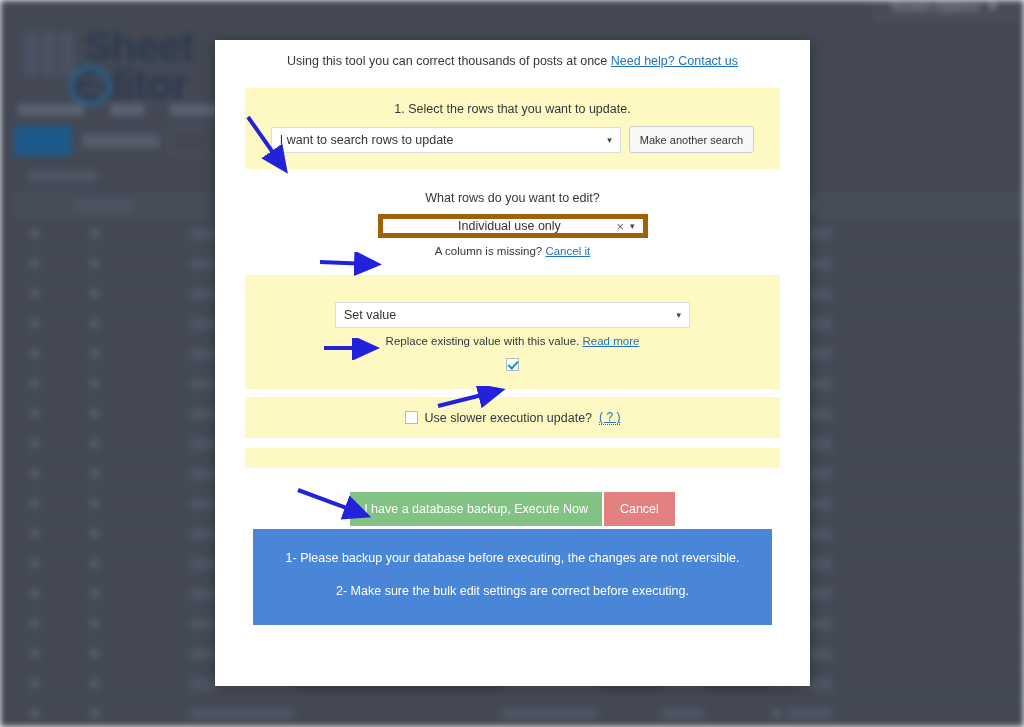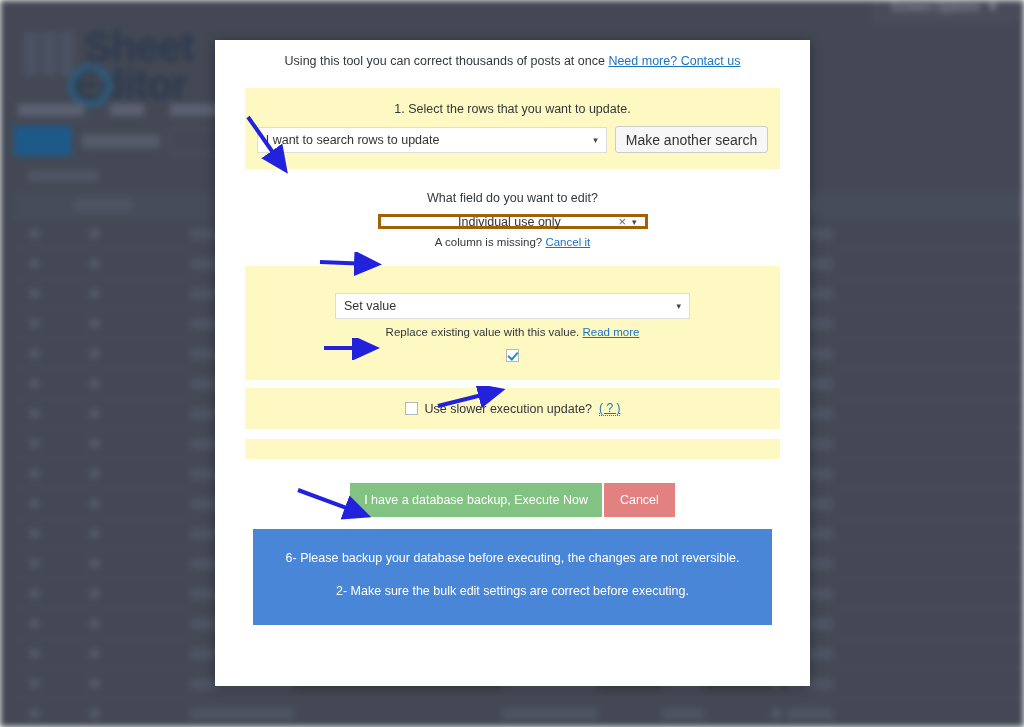--- a/index.html
+++ b/index.html
@@ -91,31 +91,31 @@
   .select-plain{
     width:350px;height:26px;border:1px solid #ddd;background:#fff;
     font-size:12.5px;color:#333;padding:0 8px;
     display:flex;align-items:center;justify-content:space-between;
     box-sizing:border-box;
   }
   .select-plain.wide{width:355px;}
   .caret{font-size:9px;color:#444;}
 
   .select2{
-    width:270px;height:15px;border:3px solid #a16207;background:#fff;
+    width:270px;height:24px;border:5px solid #a16207;background:#fff;
     font-size:12.5px;color:#333;
     display:flex;align-items:center;box-sizing:border-box;position:relative;
   }
   .select2 .val{flex:1;text-align:center;padding-left:26px;}
   .select2 .clear{font-size:13px;color:#666;padding:0 6px;}
   .select2 .c2{font-size:9px;color:#444;padding-right:8px;}
 
   .btn-search{
     margin-left:8px;height:27px;padding:0 10px;background:#f7f7f7;
-    border:1px solid #ccc;border-radius:3px;font-size:14px;color:#333;
+    border:1px solid #ccc;border-radius:3px;font-size:11px;color:#333;
     display:flex;align-items:center;box-sizing:border-box;cursor:pointer;
   }
 
   .cb{
     width:13px;height:13px;border:1px solid #b4b9be;background:#fff;
     display:inline-block;box-sizing:border-box;position:relative;vertical-align:middle;
   }
   .cb.checked::after{
     content:"";position:absolute;left:3px;top:0px;width:4px;height:8px;
     border:solid #1e8cbe;border-width:0 2px 2px 0;transform:rotate(42deg);
@@ -558,41 +558,41 @@
 
     </div>
   </div>
 </div>
 
 <div id="modal">
 
 
   <div class="modal-sub">
     <span>Using this tool you can correct thousands of posts at once</span>
-    <a href="#">Need more? Contact us</a>
+    <a href="#">Need help? Contact us</a>
   </div>
 
   <div style="height:20px"></div>
 
   <div class="panel">
     <div class="panel-pad">
       <div class="lbl">1. Select the rows that you want to update.</div>
       <div class="row-center" style="margin-top:10px;">
         <div class="select-plain">
           <span>I want to search rows to update</span>
           <span class="caret">▾</span>
         </div>
         <div class="btn-search">Make another search</div>
       </div>
     </div>
   </div>
 
   <div style="margin:0 30px;background:#ffffff;">
     <div class="panel-pad" style="padding-top:22px;padding-bottom:10px;">
-      <div class="lbl">What field do you want to edit?</div>
+      <div class="lbl">What rows do you want to edit?</div>
       <div class="row-center" style="margin-top:9px;">
         <div class="select2">
           <span class="val">Individual use only</span>
           <span class="clear">×</span>
           <span class="c2">▾</span>
         </div>
       </div>
       <div class="hint">
         <span>A column is missing?</span>
         <a href="#">Cancel it</a>
@@ -627,21 +627,21 @@
   </div>
 
   <div class="panel spacer-row"></div>
 
   <div class="buttons">
     <button class="btn-exec">I have a database backup, Execute Now</button>
     <button class="btn-cancel">Cancel</button>
   </div>
 
   <div class="notice">
-    <div>6- Please backup your database before executing, the changes are not reversible.</div>
+    <div>1- Please backup your database before executing, the changes are not reversible.</div>
     <div class="n2">2- Make sure the bulk edit settings are correct before executing.</div>
   </div>
 </div>
 
 <svg class="arrow" style="left:243px;top:112px;" width="60" height="70" viewBox="0 0 60 70">
   <defs>
       <marker id="ah1" markerWidth="7" markerHeight="7" refX="4" refY="3.2" orient="auto">
         <path d="M0,0 L7,3.2 L0,6.4 z" fill="#2222dd"></path>
       </marker>
     </defs>

